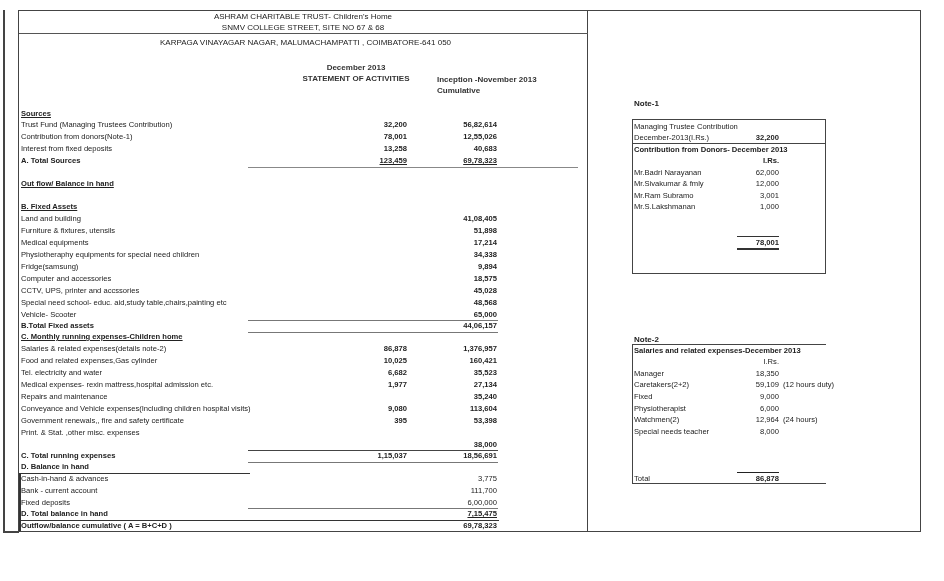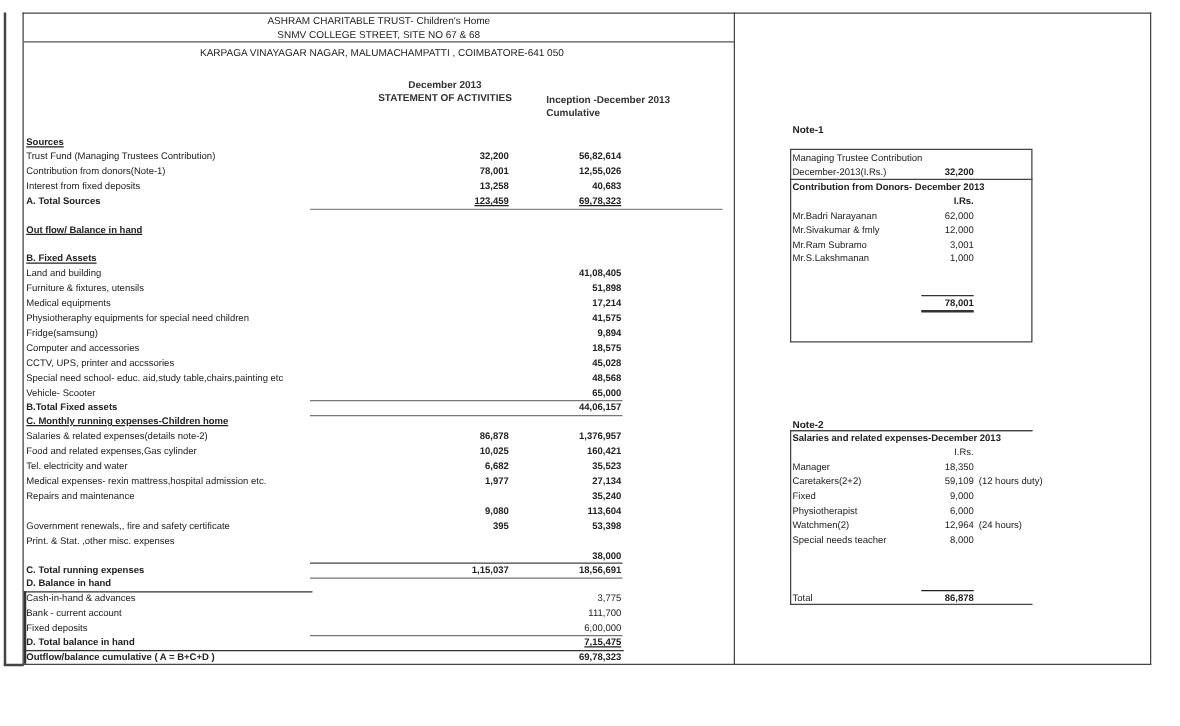--- a/index.html
+++ b/index.html
@@ -43,21 +43,21 @@
 
 <div class="h-line" style="top:12px;">ASHRAM CHARITABLE TRUST-  Children's Home</div>
 <div class="h-line" style="top:23px;">SNMV COLLEGE STREET, SITE NO 67 &amp; 68</div>
 <div class="abs" style="left:160px;top:38px;font-size:8px;">KARPAGA VINAYAGAR NAGAR, MALUMACHAMPATTI , COIMBATORE-641 050</div>
 
 <div class="col-head" style="left:300px;top:62px;width:112px;">
   <div>December 2013</div>
   <div>STATEMENT OF ACTIVITIES</div>
 </div>
 <div class="col-head" style="left:437px;top:74px;text-align:left;">
-  <div>Inception -December 2013</div>
+  <div>Inception -November 2013</div>
   <div>Cumulative</div>
 </div>
 
 <div class="row" style="top:108px;">
   <span class="lbl bold ul">Sources</span>
 </div>
 <div class="row" style="top:119px;">
   <span class="lbl">Trust Fund (Managing Trustees Contribution)</span>
   <span class="v1">32,200</span>
   <span class="v2">56,82,614</span>
@@ -93,21 +93,21 @@
 <div class="row" style="top:225px;">
     <span class="lbl">Furniture &amp; fixtures, utensils</span>
     <span class="v2">51,898</span>
   </div>
 <div class="row" style="top:237px;">
     <span class="lbl">Medical equipments</span>
     <span class="v2">17,214</span>
   </div>
 <div class="row" style="top:249px;">
     <span class="lbl">Physiotheraphy equipments for special need children</span>
-    <span class="v2">41,575</span>
+    <span class="v2">34,338</span>
   </div>
 <div class="row" style="top:261px;">
     <span class="lbl">Fridge(samsung)</span>
     <span class="v2">9,894</span>
   </div>
 <div class="row" style="top:273px;">
     <span class="lbl">Computer and accessories</span>
     <span class="v2">18,575</span>
   </div>
 <div class="row" style="top:285px;">
@@ -151,20 +151,21 @@
     <span class="lbl">Medical expenses- rexin mattress,hospital admission etc.</span>
     <span class="v1">1,977</span>
     <span class="v2">27,134</span>
   </div>
 <div class="row" style="top:391px;">
     <span class="lbl">Repairs and maintenance</span>
     <span class="v1"></span>
     <span class="v2">35,240</span>
   </div>
 <div class="row" style="top:403px;">
+    <span class="lbl">Conveyance and Vehicle expenses(Including children hospital visits)</span>
     <span class="v1">9,080</span>
     <span class="v2">113,604</span>
   </div>
 <div class="row" style="top:415px;">
     <span class="lbl">Government renewals,, fire and safety certificate</span>
     <span class="v1">395</span>
     <span class="v2">53,398</span>
   </div>
 <div class="row" style="top:427px;">
     <span class="lbl">Print. &amp; Stat. ,other misc. expenses</span>

